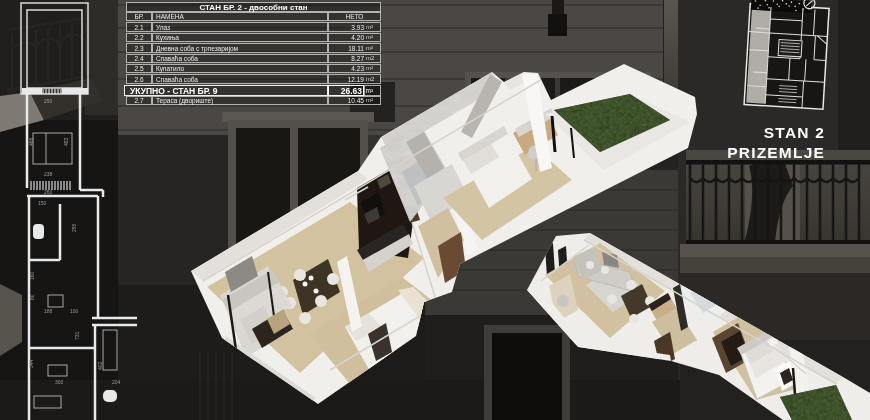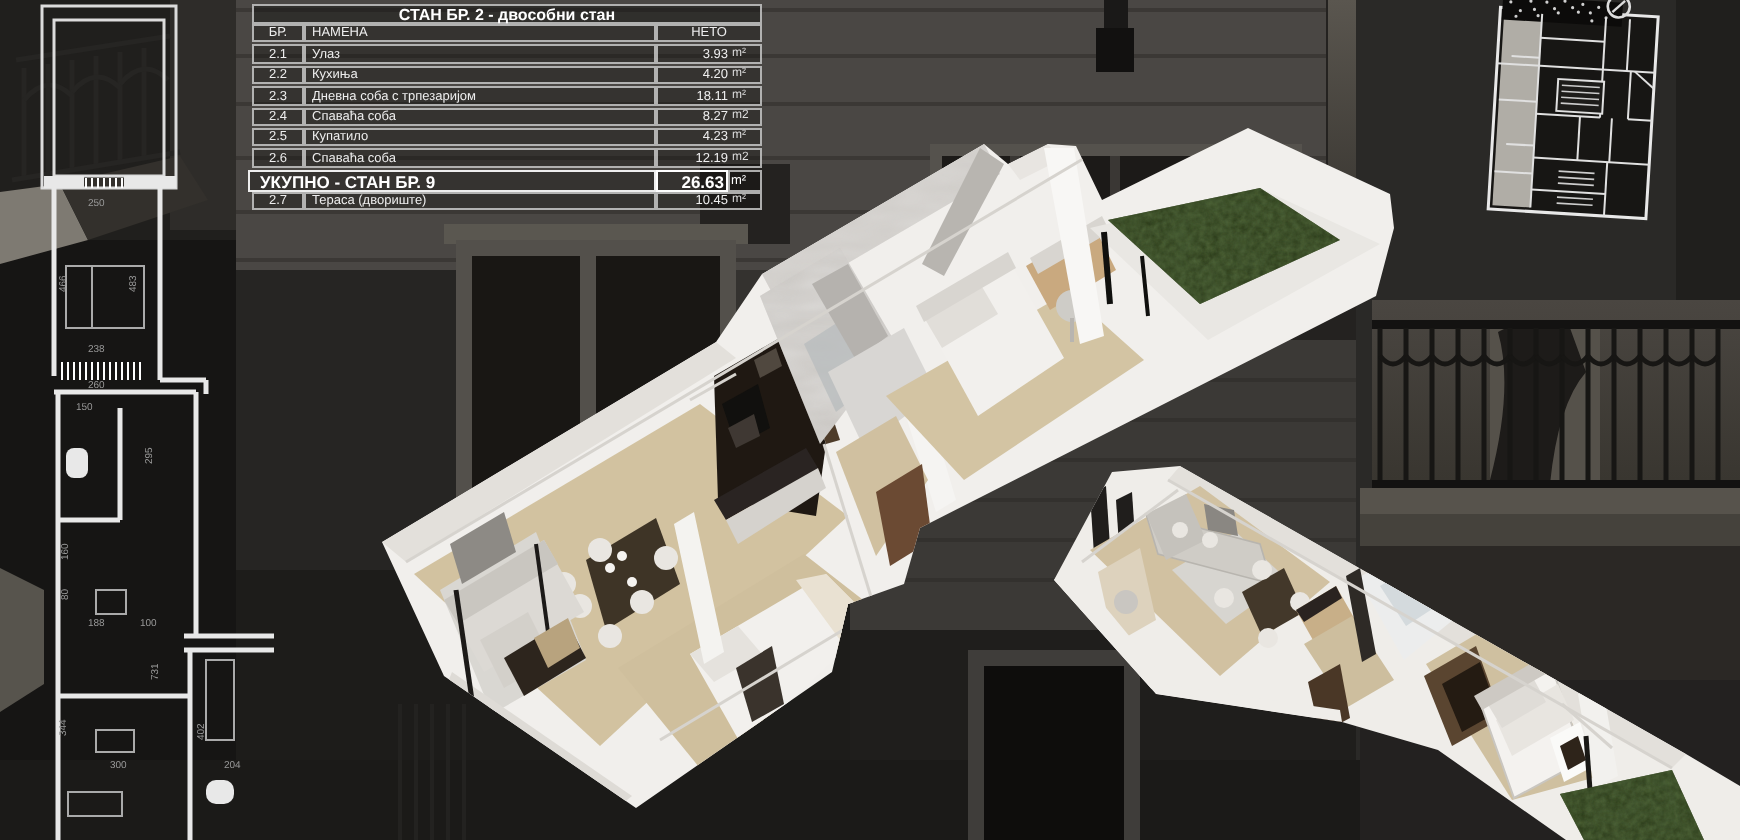--- a/index.html
+++ b/index.html
@@ -520,13 +520,15 @@
 <div class="cell" style="left:364px;top:84.8px;width:17px;height:11px;"></div>
 <div class="txt" style="left:365.5px;top:86.8px;font-size:6.5px;color:#fff;">m²</div>
       <div class="cell" style="left:126px;top:95.8px;width:26px;height:9.4px;"></div>
 <div class="txt" style="left:126px;top:97.2px;width:26px;text-align:center;font-size:6.5px;color:#eee;">2.7</div>
 <div class="cell" style="left:152px;top:95.8px;width:176px;height:9.4px;"></div>
 <div class="txt" style="left:156px;top:97.2px;font-size:6.5px;color:#eee;">Тераса (двориште)</div>
 <div class="cell" style="left:328px;top:95.8px;width:53px;height:9.4px;"></div>
       <div class="txt" style="left:328px;top:97.2px;width:36px;text-align:right;font-size:6.5px;color:#eee;">10.45</div>
 <div class="txt" style="left:366px;top:97.2px;font-size:6px;color:#ddd;">m²</div>
     </div>
+<div class="txt" style="color:#fff;font-weight:bold;font-size:15.5px;letter-spacing:1.2px;left:0;top:124px;width:825px;text-align:right;">STAN 2</div>
+<div class="txt" style="color:#fff;font-weight:bold;font-size:15.5px;letter-spacing:1.2px;left:0;top:144px;width:825px;text-align:right;">PRIZEMLJE</div>
 </div>
 
 </body></html>

